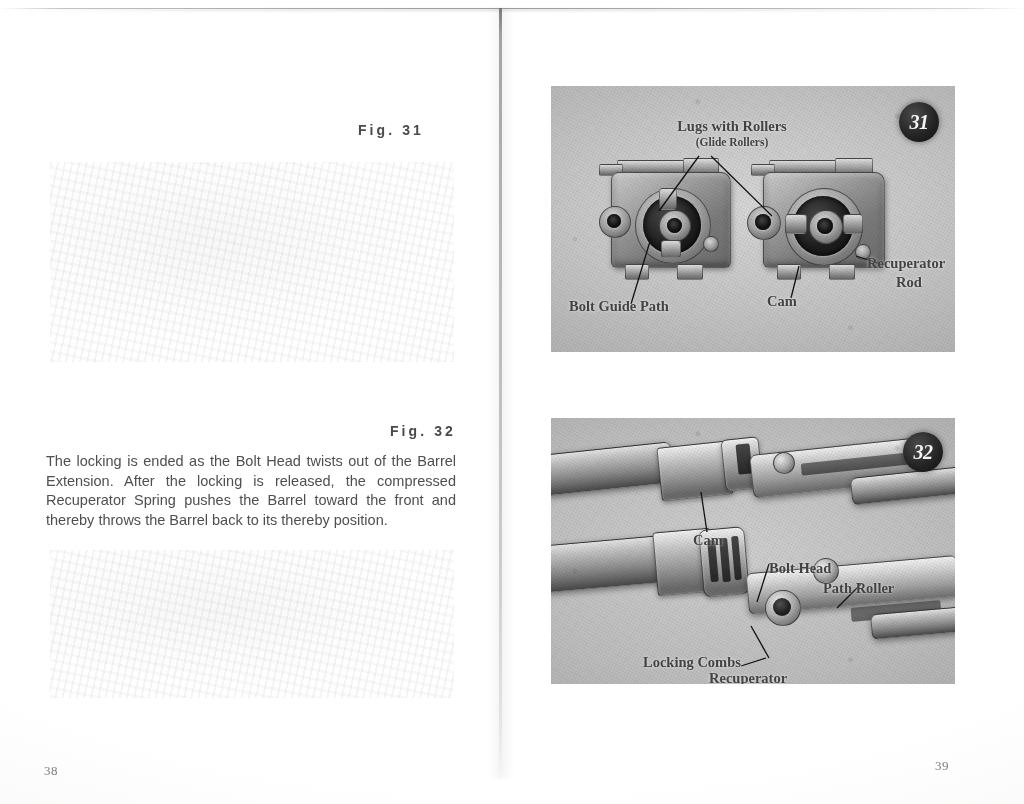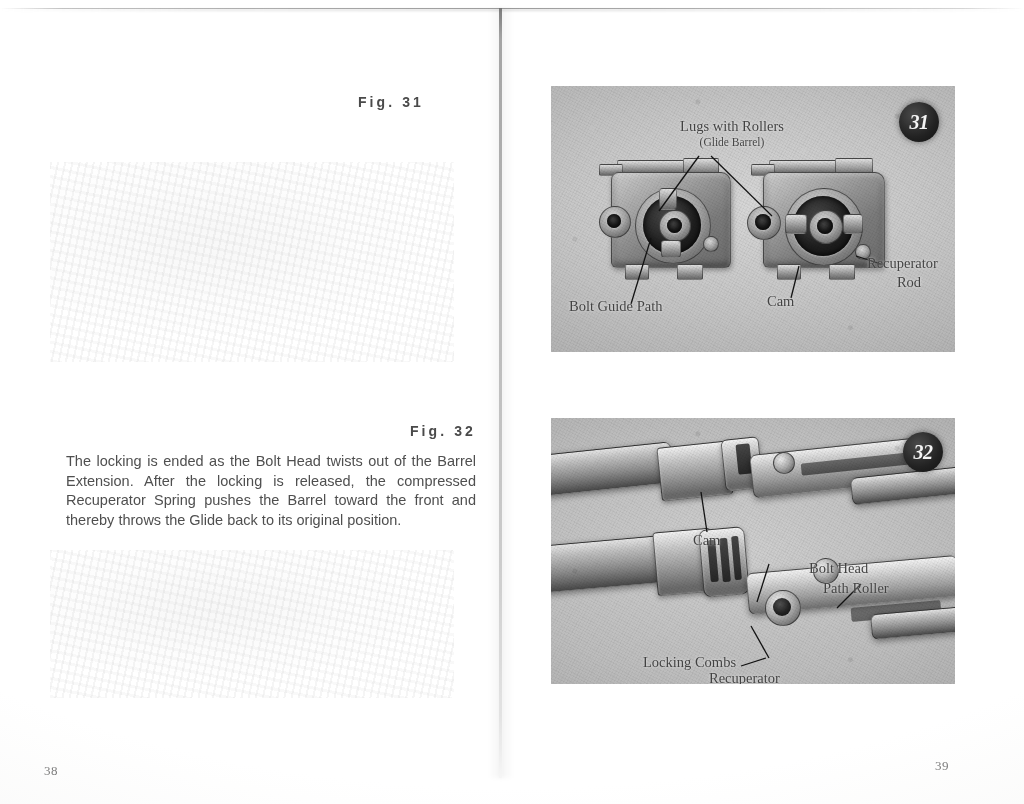--- a/index.html
+++ b/index.html
@@ -51,22 +51,22 @@
 
   .fig-label{
     font-weight:bold;font-size:14px;color:#4a4a4a;
     letter-spacing:3.1px;text-align:right;
   }
   .body-text{
     font-size:14.5px;line-height:19.5px;color:#4f4f4f;
     text-align:justify;
   }
   .block-31{position:absolute;left:46px;top:84px;width:378px;}
-  .block-31 .fig-label{margin-bottom:12px;}
-  .block-32{position:absolute;left:46px;top:413px;width:410px;margin-left:20px;}
+  .block-31 .fig-label{margin-bottom:12px;margin-top:28px;}
+  .block-32{position:absolute;left:46px;top:413px;width:410px;}
   .block-32 .fig-label{margin-bottom:13px;}
 
   
   .ghost{
     position:absolute;pointer-events:none;
     background:
       repeating-linear-gradient(102deg, rgba(140,140,140,.10) 0 2px, rgba(255,255,255,0) 2px 7px),
       repeating-linear-gradient(12deg, rgba(150,150,150,.07) 0 3px, rgba(255,255,255,0) 3px 9px),
       radial-gradient(80% 70% at 40% 40%, rgba(150,150,150,.09), rgba(255,255,255,0) 70%);
     filter:blur(.6px);
@@ -126,21 +126,21 @@
     color:#f2f2f2;font-family:"Liberation Serif", serif;
     font-style:italic;font-weight:bold;font-size:20px;
     display:flex;align-items:center;justify-content:center;
     letter-spacing:-.5px;
   }
 
   
   .anno{
     position:absolute;
     font-family:"Liberation Serif", serif;
-    font-weight:normal;color:#14532d;
+    font-weight:bold;color:#14532d;
     text-shadow:0 0 2px rgba(255,255,255,.55), 0 0 5px rgba(255,255,255,.35);
     white-space:nowrap;line-height:1.12;
   }
   .anno.sm{font-size:11.5px;}
   .anno.md{font-size:14.5px;}
   .anno.ctr{text-align:center;}
 
   svg.leaders{position:absolute;inset:0;width:100%;height:100%;overflow:visible;}
   svg.leaders line, svg.leaders path{stroke:#141414;stroke-width:1.3;fill:none;}
 
@@ -207,21 +207,21 @@
 
     <div class="ghost ghost-a"></div>
     <div class="ghost ghost-b"></div>
 
     <div class="block-31">
       <div class="fig-label">Fig. 31</div>
     </div>
 
     <div class="block-32">
       <div class="fig-label">Fig. 32</div>
-      <div class="body-text">The locking is ended as the Bolt Head twists out of the Barrel Extension.   After the locking is released, the compressed Recuperator Spring pushes the Barrel toward the front and thereby throws the Glide back to its original position.</div>
+      <div class="body-text">The locking is ended as the Bolt Head twists out of the Barrel Extension.   After the locking is released, the compressed Recuperator Spring pushes the Barrel toward the front and thereby throws the Barrel back to its thereby position.</div>
     </div>
 
     <div class="page-num page-num-left">38</div>
   </div>
 
   <div class="page-right">
     <div class="page-num page-num-right" style="left:433px;">39</div>
   </div>
 
   <div class="photo photo-31">
@@ -267,21 +267,21 @@
 
     <svg class="leaders" viewBox="0 0 404 266" preserveAspectRatio="none">
       <line x1="148" y1="70" x2="108" y2="125"></line>
       <line x1="160" y1="70" x2="221" y2="130"></line>
       <line x1="80" y1="218" x2="100" y2="152"></line>
       <line x1="240" y1="212" x2="248" y2="180"></line>
       <line x1="330" y1="178" x2="305" y2="170"></line>
     </svg>
 
     <div class="anno md ctr" style="left:91px;top:32px;width:180px;">Lugs with Rollers</div>
-    <div class="anno sm ctr" style="left:106px;top:50px;width:150px;">(Glide Barrel)</div>
+    <div class="anno sm ctr" style="left:106px;top:50px;width:150px;">(Glide Rollers)</div>
     <div class="anno md" style="left:18px;top:212px;">Bolt Guide Path</div>
     <div class="anno md" style="left:216px;top:207px;">Cam</div>
     <div class="anno md" style="left:316px;top:169px;">Recuperator</div>
     <div class="anno md ctr" style="left:316px;top:188px;width:84px;">Rod</div>
 
     <div class="badge" style="left:348px;top:16px;">31</div>
   </div>
 
   <div class="photo photo-32">
     <div class="photo-bg-32"></div>
@@ -319,20 +319,20 @@
 
     <svg class="leaders" viewBox="0 0 404 266" preserveAspectRatio="none">
       <line x1="156" y1="114" x2="150" y2="74"></line>
       <line x1="218" y1="146" x2="206" y2="184"></line>
       <line x1="310" y1="166" x2="286" y2="190"></line>
       <line x1="190" y1="248" x2="215" y2="240"></line>
       <line x1="218" y1="240" x2="200" y2="208"></line>
     </svg>
 
     <div class="anno md" style="left:142px;top:114px;">Cam</div>
-    <div class="anno md" style="left:218px;top:142px;padding-left:40px;">Bolt Head</div>
+    <div class="anno md" style="left:218px;top:142px;">Bolt Head</div>
     <div class="anno md" style="left:272px;top:162px;">Path Roller</div>
     <div class="anno md" style="left:92px;top:236px;">Locking Combs</div>
     <div class="anno md" style="left:158px;top:252px;">Recuperator</div>
 
     <div class="badge" style="left:352px;top:14px;">32</div>
   </div>
 </div>
 
 </body></html>

